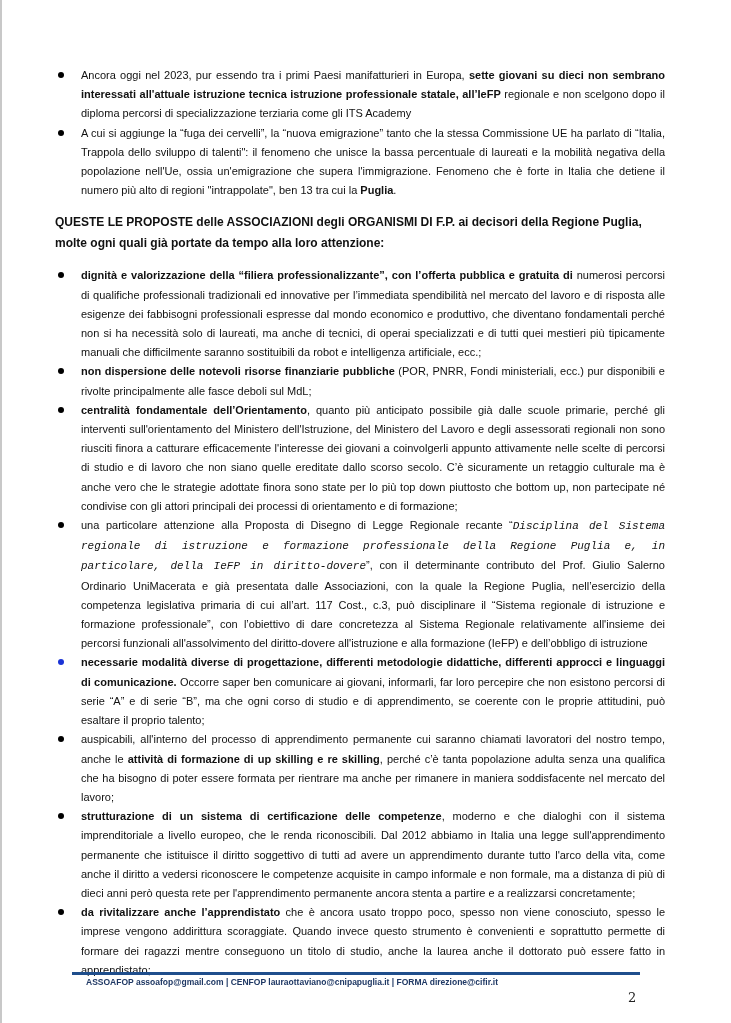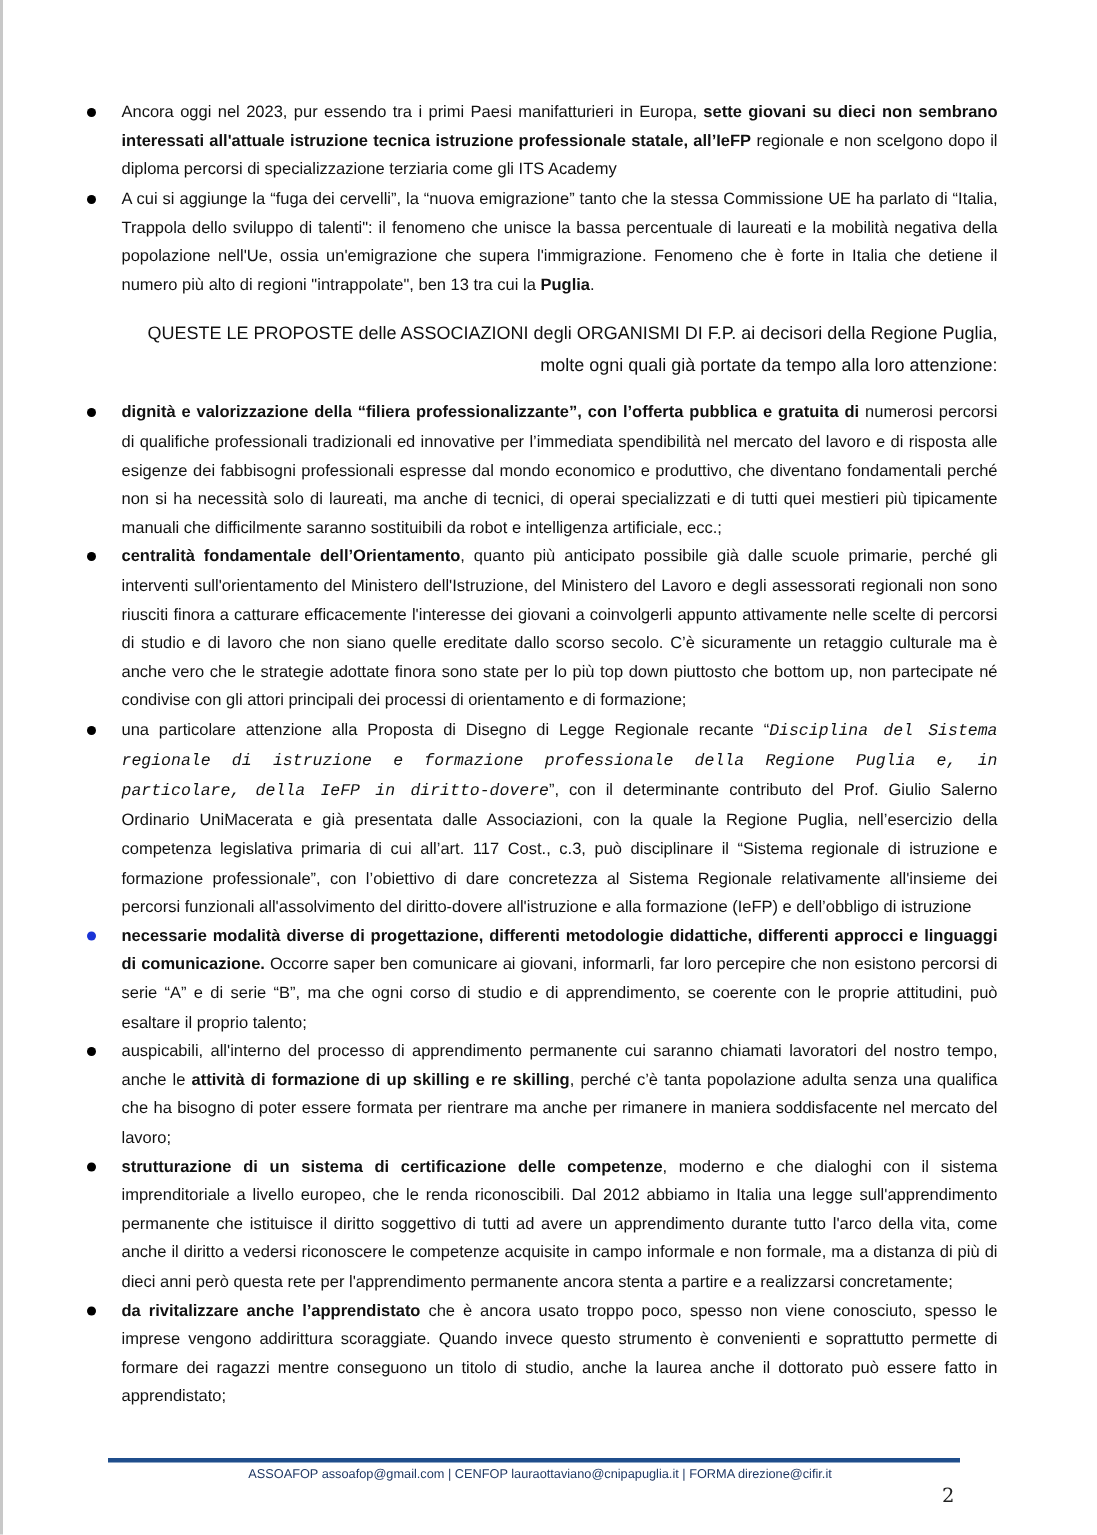--- a/index.html
+++ b/index.html
@@ -12,47 +12,48 @@
   ul.blist { list-style: none; margin: 0; padding: 0; }
   ul.blist li {
     position: relative; padding-left: 26px; font-size: 11px; line-height: 19.2px;
     text-align: justify; margin: 0;
   }
   ul.blist li .bullet {
     position: absolute; left: 3px; top: 6px; width: 6px; height: 6px; border-radius: 50%; background: #000;
   }
   ul.blist li .bullet.blue { background: #1a33d6; }
   .heading {
-    text-align: right; font-weight: normal; font-size: 12px; line-height: 21px; margin: 12px 0 12px 0;
+    text-align: left; font-weight: bold; font-size: 12px; line-height: 21px; margin: 12px 0 12px 0;
   }
   .list2 li { margin-bottom: 0; }
   b { font-weight: bold; }
   i { font-style: italic; font-family: Liberation Mono, monospace; }
   .footer-rule { position: absolute; left: 72px; top: 972px; width: 568px; height: 3px; background: #1f4e8c; }
-  .footer-text { position: absolute; left: 76px; top: 977px; width: 568px; text-align: center; font-size: 8.5px; color: #1f3864; }
+  .footer-text { position: absolute; left: 86px; top: 977px; width: 568px; font-size: 8.5px; color: #1f3864; font-weight: bold; }
   .page-num { position: absolute; left: 628px; top: 990px; font-size: 13px; font-family: "DejaVu Serif", serif; color: #222; }
 </style>
 </head>
 <body>
 
 <div class="left-edge"></div>
 
 <div class="page">
   <ul class="blist" id="intro-list">
       <li><span class="bullet"></span><span>Ancora oggi nel 2023, pur essendo tra i primi Paesi manifatturieri in Europa,  </span><b>sette giovani su dieci non sembrano interessati all'attuale istruzione tecnica istruzione professionale statale, all’IeFP</b><span> regionale e non scelgono dopo il diploma percorsi di specializzazione terziaria come gli ITS Academy</span></li>
       <li><span class="bullet"></span><span>A cui si aggiunge la “fuga dei cervelli”, la “nuova emigrazione” tanto che la stessa Commissione UE ha parlato di “Italia, Trappola dello sviluppo di talenti": il fenomeno che unisce la bassa percentuale di laureati e la mobilità negativa della popolazione nell'Ue, ossia un'emigrazione che supera l'immigrazione. Fenomeno che è forte in Italia che detiene il numero più alto di regioni "intrappolate", ben 13 tra cui la </span><b>Puglia</b><span>.</span></li>
     </ul>
 
   <div class="heading">
     <div>QUESTE LE PROPOSTE delle ASSOCIAZIONI degli ORGANISMI DI F.P. ai decisori della Regione Puglia,</div>
     <div>molte ogni quali già portate da tempo alla loro attenzione:</div>
   </div>
 
   <ul class="blist list2" id="proposal-list">
       <li><span class="bullet"></span><b>dignità e valorizzazione della “filiera professionalizzante”, con l’offerta pubblica e gratuita di</b><span> numerosi percorsi di qualifiche professionali tradizionali ed innovative per l’immediata spendibilità nel mercato del lavoro e di risposta alle esigenze dei fabbisogni professionali espresse dal mondo economico e produttivo, che diventano fondamentali perché non si ha necessità solo di laureati, ma anche di tecnici, di operai specializzati e di tutti quei mestieri più tipicamente manuali che difficilmente saranno sostituibili da robot e intelligenza artificiale, ecc.;</span></li>
+      <li><span class="bullet"></span><b>non dispersione delle notevoli risorse finanziarie pubbliche</b><span> (POR, PNRR, Fondi ministeriali, ecc.) pur disponibili e rivolte principalmente alle fasce deboli sul MdL;</span></li>
       <li><span class="bullet"></span><b>centralità fondamentale dell’Orientamento</b><span>, quanto più anticipato possibile già dalle scuole primarie, perché gli interventi sull'orientamento del Ministero dell'Istruzione, del Ministero del Lavoro e degli assessorati regionali non sono riusciti finora a catturare efficacemente l'interesse dei giovani a coinvolgerli appunto attivamente nelle scelte di percorsi di studio e di lavoro che non siano quelle ereditate dallo scorso secolo. C’è sicuramente un retaggio culturale ma è anche vero che le strategie adottate finora sono state per lo più top down piuttosto che bottom up, non partecipate né condivise con gli attori principali dei processi di orientamento e di formazione;</span></li>
       <li><span class="bullet"></span><span>una particolare attenzione alla Proposta di Disegno di Legge Regionale recante “</span><i>Disciplina del Sistema regionale di istruzione e formazione professionale della Regione Puglia e, in particolare, della IeFP in diritto-dovere</i><span>”,  con il determinante contributo del Prof. Giulio Salerno Ordinario UniMacerata e già presentata dalle Associazioni, con la quale la Regione Puglia, nell’esercizio della competenza legislativa primaria di cui all’art. 117 Cost., c.3, può disciplinare il “Sistema regionale di istruzione  e formazione professionale”, con l’obiettivo di dare concretezza al Sistema Regionale relativamente all'insieme dei percorsi funzionali all'assolvimento del diritto-dovere all'istruzione e alla formazione  (IeFP) e dell’obbligo di istruzione</span></li>
       <li><span class="bullet blue"></span><b>necessarie modalità diverse di progettazione, differenti metodologie didattiche, differenti approcci e linguaggi di comunicazione.</b><span> Occorre saper ben comunicare ai giovani, informarli, far loro percepire che non esistono percorsi di serie “A” e di serie “B”, ma che ogni corso di studio e di apprendimento, se coerente con le proprie attitudini, può esaltare il proprio talento;</span></li>
       <li><span class="bullet"></span><span>auspicabili, all'interno del processo di apprendimento permanente cui saranno chiamati lavoratori del nostro tempo, anche le </span><b>attività di formazione di up skilling e re skilling</b><span>, perché c’è tanta popolazione adulta senza una qualifica che ha bisogno di poter essere formata per rientrare ma anche per rimanere in maniera soddisfacente nel mercato del lavoro;</span></li>
       <li><span class="bullet"></span><b>strutturazione di un sistema di certificazione delle competenze</b><span>, moderno e che dialoghi con il sistema imprenditoriale a livello europeo, che le renda riconoscibili. Dal 2012 abbiamo in Italia una legge sull'apprendimento permanente che istituisce il diritto soggettivo di tutti ad avere un apprendimento durante tutto l'arco della vita, come anche il diritto a vedersi riconoscere le competenze acquisite in campo informale e non formale, ma a distanza di più di dieci anni però questa rete per l'apprendimento permanente ancora stenta a partire e a realizzarsi concretamente;</span></li>
       <li><span class="bullet"></span><b>da rivitalizzare anche l’apprendistato</b><span> che è ancora usato troppo poco, spesso non viene conosciuto,  spesso le imprese vengono addirittura scoraggiate. Quando invece questo strumento è convenienti e soprattutto permette di formare dei ragazzi mentre conseguono un titolo di studio, anche la laurea anche il dottorato può essere fatto in apprendistato;</span></li>
     </ul>
 </div>
 
 <div class="footer-rule" style="background: rgb(31, 78, 140);"></div>

